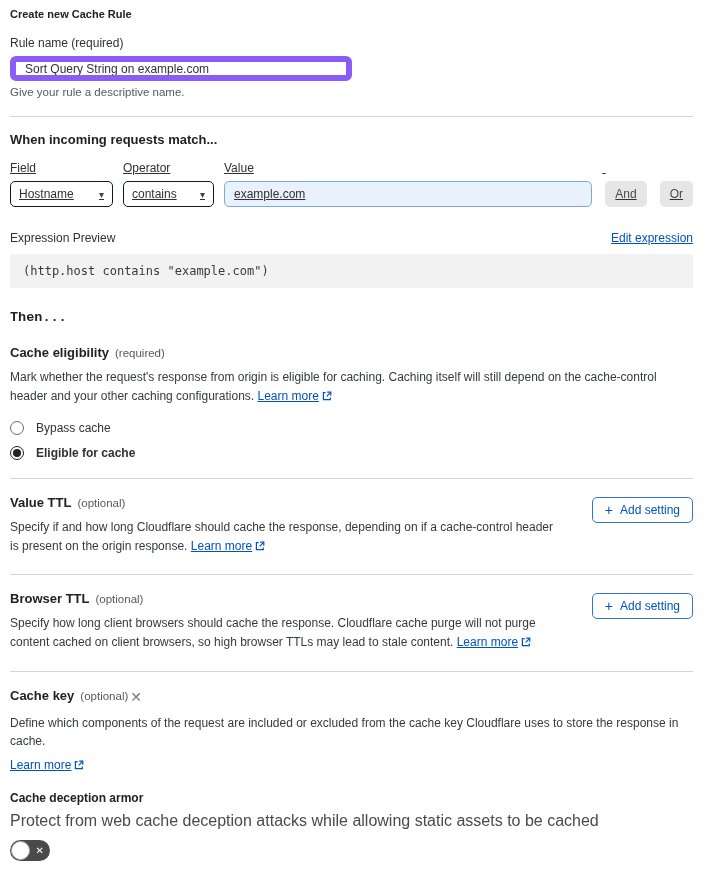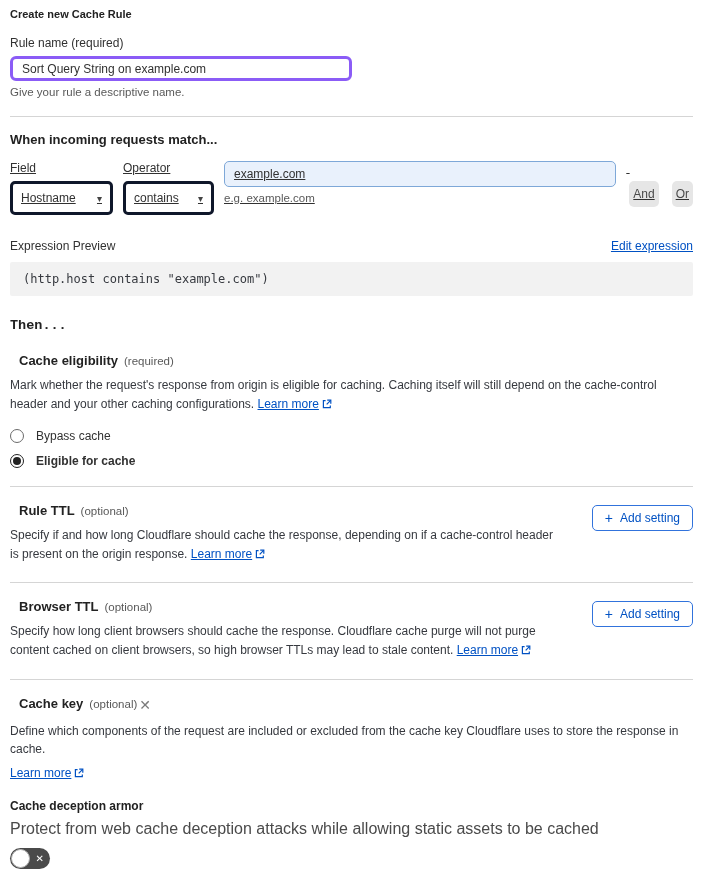--- a/index.html
+++ b/index.html
@@ -11,65 +11,65 @@
     padding: 8px 12px 14px 10px;
   }
   .page-title { font-size: 11px; font-weight: bold; color: #222; margin-bottom: 16px; }
 
   .field-label { font-size: 12px; color: #313131; margin-bottom: 6px; }
   .helper { font-size: 11.5px; color: #595959; margin-top: 5px; }
 
   .text-input {
     font-family: "Liberation Sans", sans-serif;
     font-size: 12px; color: #313131;
-    border: 3px solid #8b5cf6; border-radius: 6px;
+    border: 6px solid #8b5cf6; border-radius: 6px;
     padding: 5px 9px; height: 25px; background: #fff; outline: none;
   }
   .rule-name-input { width: 342px; }
 
   .divider { border: none; border-top: 1px solid #d5d5d5; margin: 18px 0 0 0; }
 
   .section-heading { font-size: 13px; font-weight: bold; color: #222; margin-top: 15px; }
 
   .match-row { display: flex; align-items: flex-start; margin-top: 14px; gap: 10px; text-decoration: underline; }
   .match-col { display: flex; flex-direction: column; }
   .select {
     display: flex; align-items: center; justify-content: space-between;
-    border: 3px solid #0f172a; border-radius: 5px; background: #fff;
-    height: 34px; padding: 0 8px; font-size: 12px; color: #313131; cursor: pointer;
+    border: 1px solid #0f172a; border-radius: 5px; background: #fff;
+    height: 26px; padding: 0 8px; font-size: 12px; color: #313131; cursor: pointer;
   }
   .select .caret { font-size: 10px; color: #444; margin-left: 8px; }
   .field-select { width: 103px; }
   .operator-select { width: 91px; }
   .value-col { flex: 1; }
   .value-input {
     width: 100%; height: 26px;
     background: #e9f1fc; border: 1px solid #7fa8d8; border-color: #7ea8d8;
     border-radius: 5px;
   }
   .andor { display: flex; gap: 13px; margin-left: 3px; }
   .gray-btn {
     background: #e6e6e6; border: none; border-radius: 5px;
     font-family: "Liberation Sans", sans-serif; font-size: 12px; color: #4a4a4a;
-    padding: 6px 4px; height: 26px; cursor: pointer;
+    padding: 6px 10px; height: 26px; cursor: pointer;
   }
 
   .expr-row { display: flex; justify-content: space-between; align-items: baseline; margin-top: 24px; }
   .expr-label { font-size: 12px; color: #313131; }
   .link { color: #0051c3; font-size: 12px; text-decoration: underline; cursor: pointer; text-align: right; }
   .code-box {
     margin-top: 9px; background: #f2f2f2; border-radius: 2px;
     padding: 10px 13px; font-family: "DejaVu Sans Mono", "Liberation Mono", monospace;
     font-size: 12px; color: #36393f;
   }
 
   .then-heading { font-size: 13.5px; font-weight: bold; color: #222; margin-top: 22px; font-family: Liberation Mono, monospace; }
 
   .setting-title-row { display: flex; align-items: baseline; gap: 6px; }
-  .setting-title { font-size: 13px; font-weight: bold; color: #222; margin-left: 9px; }
+  .setting-title { font-size: 13px; font-weight: bold; color: #222; }
   .badge { font-size: 11.5px; color: #595959; }
   .desc { font-size: 12px; color: #36393f; line-height: 1.55; margin-top: 8px; }
   .learn-link { color: #0051c3; text-decoration: underline; cursor: pointer; white-space: nowrap; }
   .ext-icon { display: inline-block; vertical-align: -1px; margin-left: 3px; }
 
   .radio-group { margin-top: 15px; display: flex; flex-direction: column; gap: 11px; }
   .radio-row { display: flex; align-items: center; gap: 12px; cursor: pointer; }
   .radio-circle {
     width: 14px; height: 14px; border-radius: 50%;
     border: 1px solid #6b6b6b; background: #fff; position: relative; flex: none;
@@ -141,22 +141,22 @@
     </div>
   </div>
   <div class="match-col">
     <div class="field-label">Operator</div>
     <div class="select operator-select">
       <span>contains</span>
       <span class="caret">▾</span>
     </div>
   </div>
   <div class="match-col value-col">
+    <div class="field-label">Value</div>
     <input class="text-input value-input" type="text" value="example.com" style="">
-    <div class="helper">e.g. example.com</div>
   </div>
   <div class="match-col">
     <div class="field-label">&nbsp;</div>
     <div class="andor">
       <button class="gray-btn">And</button>
       <button class="gray-btn">Or</button>
     </div>
   </div>
 </div>
 
@@ -193,21 +193,21 @@
     <span class="radio-label selected">Eligible for cache</span>
   </div>
 </div>
 
 <hr class="divider">
 
 
 <div class="ttl-section">
   <div class="ttl-left">
     <div class="setting-title-row">
-      <span class="setting-title">Rule TTL</span>
+      <span class="setting-title">Value TTL</span>
       <span class="badge">(optional)</span>
     </div>
     <div class="desc">
       <span>Specify if and how long Cloudflare should cache the response, depending on if a cache-control header is present on the origin response.</span>
       <a class="learn-link"><span>Learn more</span><span class="ext-icon"><svg width="10" height="10" viewBox="0 0 10 10" fill="none">
               <path d="M3.6 1.7H1.4v6.9h6.9V6.4" stroke="#0051c3" stroke-width="1.2"></path>
               <path d="M5.2 1.2h3.6v3.6" stroke="#0051c3" stroke-width="1.2"></path>
               <path d="M8.6 1.4L4.7 5.3" stroke="#0051c3" stroke-width="1.2"></path>
             </svg></span></a>
     </div>

